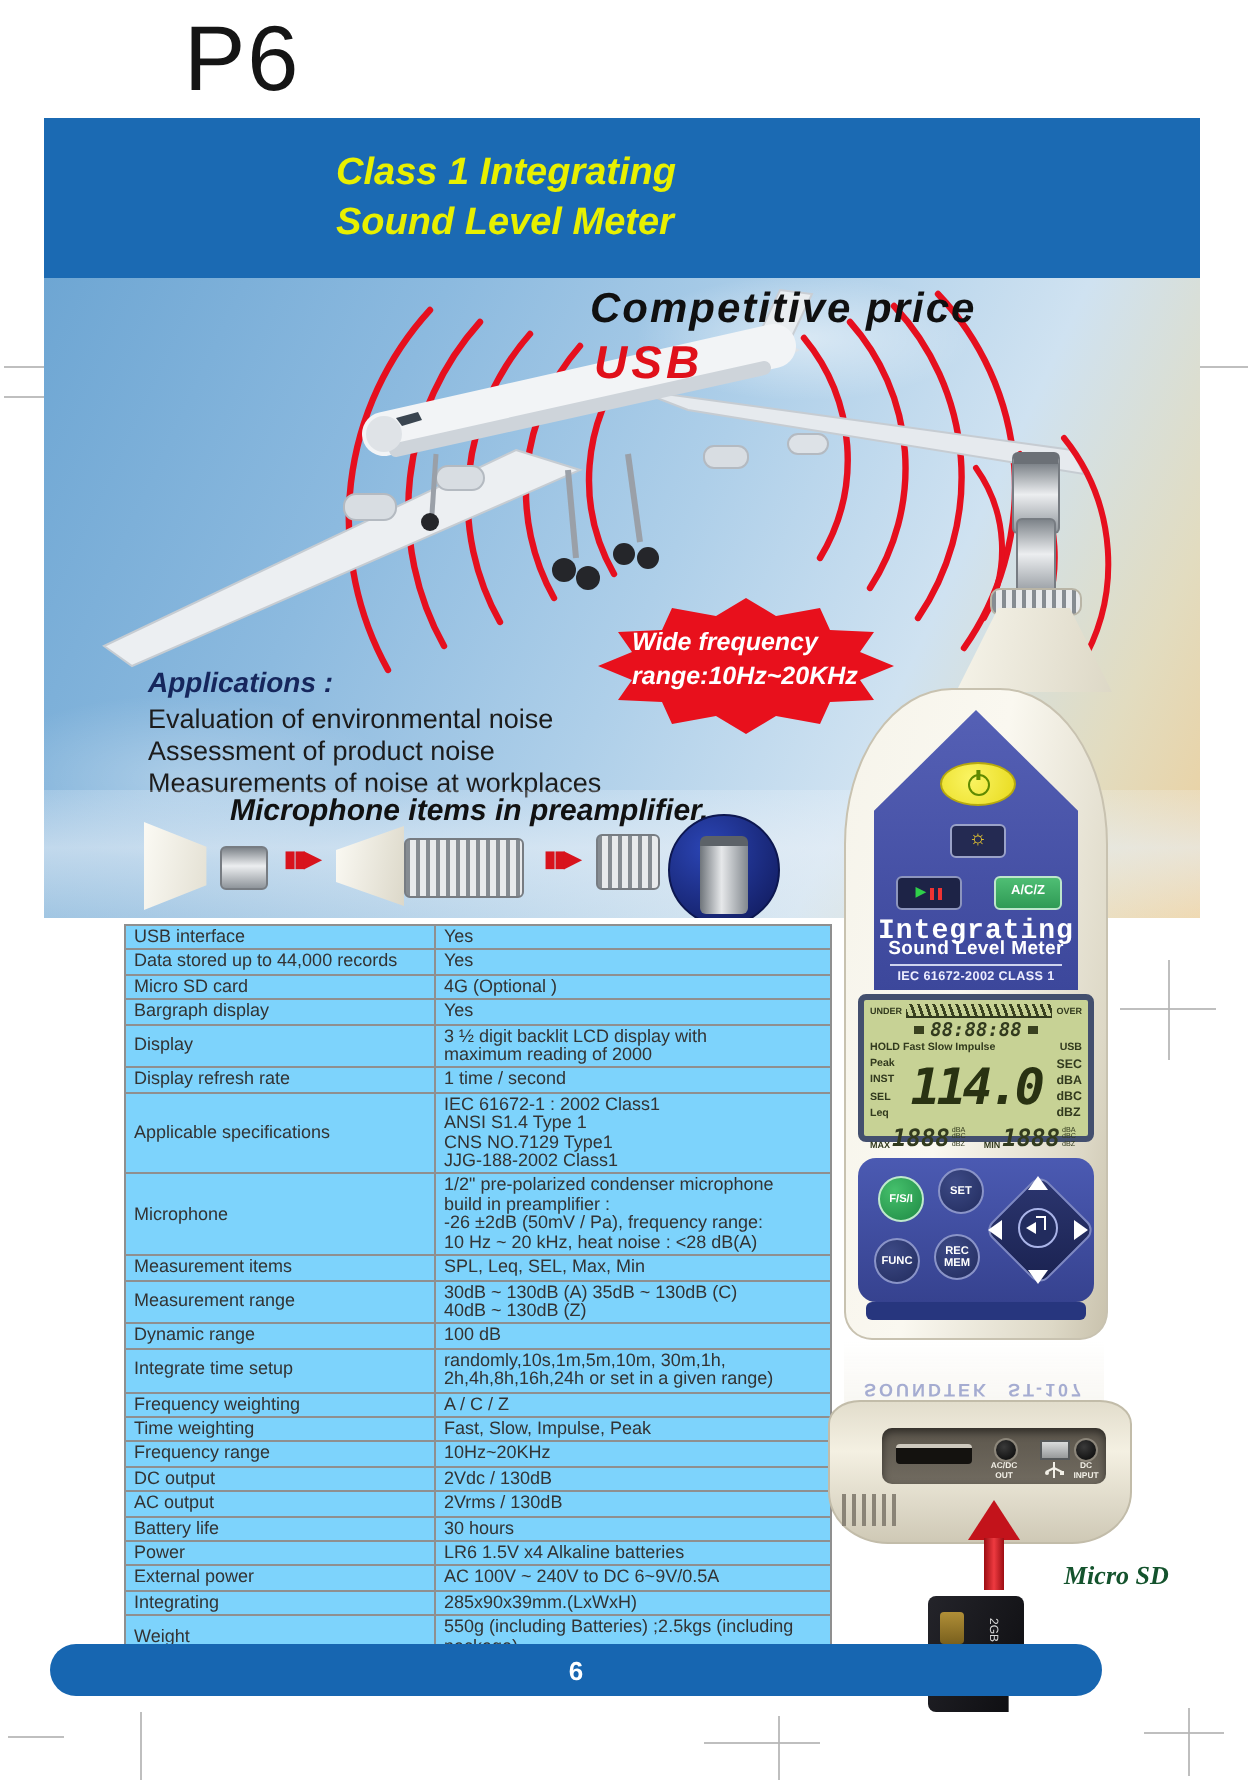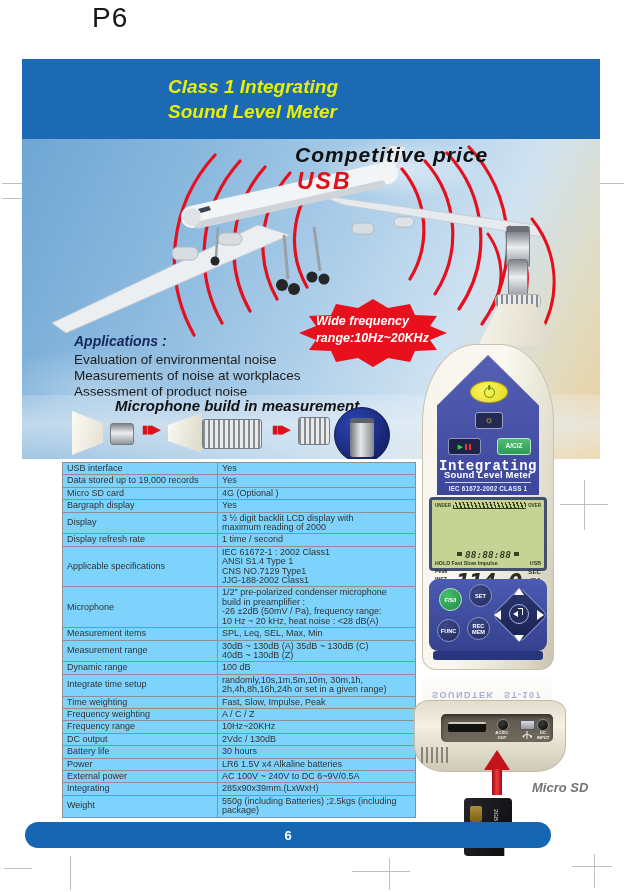--- a/index.html
+++ b/index.html
@@ -2,21 +2,21 @@
 <html><head>
 <meta charset="utf-8">
 <style>
   html,body{margin:0;padding:0;background:#e9e9e9;}
   #page{position:relative;width:626px;height:892px;background:#ffffff;overflow:hidden;
         font-family:"Liberation Sans",sans-serif;color:#111;}
   .abs{position:absolute;}
   .crop{position:absolute;background:#b4b4b4;opacity:.85;}
 
   
-  #corner-label{left:92px;top:2px;font-size:28px;letter-spacing:1px;color:#151515;}
+  #corner-label{left:92px;top:2px;font-size:46px;letter-spacing:1px;color:#151515;}
   #header{left:22px;top:59px;width:578px;height:80px;display:flex;}
   #header .red{width:194px;background:#b5121b;color:#fff;display:flex;flex-direction:column;justify-content:center;}
   #header .red .code{font-size:37px;font-weight:400;text-align:center;letter-spacing:1px;line-height:40px;}
   #header .red .stock{font-size:12.5px;text-align:right;padding-right:20px;margin-top:1px;}
   #header .blue{flex:1;background:#1b6ab3;display:flex;align-items:center;justify-content:center;}
   #header .blue .bt{font-size:19px;font-weight:bold;font-style:italic;color:#e8f000;line-height:25px;transform:translateX(-58px);}
 
   
   #hero{left:22px;top:139px;width:578px;height:320px;overflow:hidden;
     background:
@@ -80,21 +80,21 @@
   #pt1{top:103px;font-size:14px;letter-spacing:.5px;font-family:Liberation Mono, monospace;}
   #pt2{top:114px;font-size:9.5px;letter-spacing:.2px;}
   #pline{left:8px;top:127px;width:86px;height:1px;background:#cfd4ee;}
   #pt3{top:130px;font-size:6.3px;font-weight:bold;color:#eef;letter-spacing:.2px;}
 
   #lcd{left:6px;top:152px;width:118px;height:74px;background:#c7d295;border:3px solid #434f6e;border-radius:4px;
        box-sizing:border-box;padding:1px 3px;color:#323a1e;}
   #lcd .row1{display:flex;align-items:center;font-size:4.5px;font-weight:bold;height:8px;}
   #lcd .hatch{flex:1;height:6px;margin:0 2px;border-bottom:1px solid #323a1e;
       background:repeating-linear-gradient(70deg,#39411f 0 1.4px,transparent 1.4px 3.6px);}
-  #lcd .row2{display:flex;align-items:center;justify-content:center;height:12px;gap:3px;margin-top:39px;}
+  #lcd .row2{display:flex;align-items:center;justify-content:center;height:12px;gap:3px;}
   #lcd .clock{font-family:"DejaVu Sans Mono",monospace;font-weight:bold;font-style:italic;font-size:9.5px;}
   #lcd .chip{width:5px;height:4px;background:#39411f;}
   #lcd .row3{display:flex;justify-content:space-between;font-size:5.3px;font-weight:bold;height:7px;}
   #lcd .main{display:flex;height:33px;}
   #lcd .lstack{display:flex;flex-direction:column;justify-content:space-between;font-size:5.3px;font-weight:bold;padding:1px 0;}
   #lcd .val{flex:1;text-align:center;font-family:"DejaVu Sans Mono",monospace;font-weight:bold;font-style:italic;
             font-size:25px;line-height:32px;letter-spacing:-2px;color:#293212;}
   #lcd .rstack{display:flex;flex-direction:column;justify-content:space-between;font-size:6.2px;font-weight:bold;padding:1px 0;}
   #lcd .row5{display:flex;align-items:flex-end;height:14px;gap:1px;}
   #lcd .mm{font-size:4.5px;font-weight:bold;}
@@ -135,21 +135,21 @@
      background:repeating-linear-gradient(90deg,#8a8477 0 2px,rgba(0,0,0,0) 2px 5px);}
 
   #arrow-up{left:74px;top:528px;width:26px;height:46px;}
   #arrow-up .head{position:absolute;left:0;top:0;width:0;height:0;border-left:13px solid transparent;
       border-right:13px solid transparent;border-bottom:20px solid #c3131b;}
   #arrow-up .shaft{position:absolute;left:8px;top:19px;width:10px;height:26px;background:linear-gradient(90deg,#9c0d13,#ee3a40,#9c0d13);}
   #sd-card{left:54px;top:576px;width:48px;height:58px;background:linear-gradient(115deg,#24242a,#0d0d10);
      border-radius:4px;clip-path:polygon(0 0,100% 0,100% 62%,84% 70%,84% 100%,0 100%);}
   #sd-card .gb{position:absolute;left:26px;top:14px;color:#d8d8d8;font-size:6px;transform:rotate(90deg);}
   #sd-card .logo{position:absolute;left:6px;top:8px;width:12px;height:16px;background:linear-gradient(#c9a23a,#8a6c1d);border-radius:2px;opacity:.85;}
-  #microsd-label{left:122px;top:558px;font-size:13px;font-weight:bold;font-style:italic;color:#737373;}
+  #microsd-label{left:122px;top:558px;font-size:13px;font-weight:bold;font-style:italic;color:#14532d;font-family:Liberation Serif, serif;}
 
   
   #footer{left:25px;top:822px;width:526px;height:26px;background:#1766b1;border-radius:13px;z-index:5;
           display:flex;align-items:center;justify-content:center;color:#fff;font-size:13px;font-weight:bold;}
 </style>
 </head>
 <body>
 
 <div id="page">
 
@@ -238,26 +238,26 @@
       </svg>
       <div class="txt">
         <div>Wide frequency</div>
         <div>range:10Hz~20KHz</div>
       </div>
     </div>
 
     <div class="abs" id="apps">
       <div class="t">Applications :</div>
       <div class="l">Evaluation of environmental noise</div>
+      <div class="l">Assessment of product noise</div>
       <div class="l">Measurements of noise at workplaces</div>
-      <div class="l">Assessment of product noise</div>
     </div>
 
     <div class="abs" id="mic-strip">
-      <div class="abs" id="mic-caption">Microphone build in measurement.</div>
+      <div class="abs" id="mic-caption">Microphone items in preamplifier.</div>
 
       <div class="abs" style="left:50px;top:16px;width:64px;height:44px;">
         <div class="cone1"></div>
         <div class="metal" style="position:absolute;left:38px;top:12px;width:22px;height:20px;"></div>
       </div>
       <span class="flow-arrow" style="left:120px;top:28px;">▮▮▶</span>
 
       <div class="abs" style="left:146px;top:18px;width:96px;height:40px;">
         <div style="position:absolute;left:0;top:0;width:34px;height:40px;background:linear-gradient(100deg,#fbfaf4,#dcd8c9);clip-path:polygon(100% 0,0 30%,0 70%,100% 100%);"></div>
         <div class="metal ridged" style="position:absolute;left:34px;top:6px;width:58px;height:28px;"></div>
@@ -272,21 +272,21 @@
     </div>
   </div>
 
   <table class="abs" id="spec-table">
     <tbody>
         <tr>
           <td class="tl">USB interface</td>
           <td class="tv">Yes</td>
         </tr>
         <tr>
-          <td class="tl">Data stored up to 19,000 records</td>
+          <td class="tl">Data stored up to 44,000 records</td>
           <td class="tv">Yes</td>
         </tr>
         <tr>
           <td class="tl">Micro SD card</td>
           <td class="tv">4G (Optional )</td>
         </tr>
         <tr>
           <td class="tl">Bargraph display</td>
           <td class="tv">Yes</td>
         </tr>
@@ -325,34 +325,38 @@
         <tr>
           <td class="tl">Dynamic range</td>
           <td class="tv">100 dB</td>
         </tr>
         <tr>
           <td class="tl">Integrate time setup</td>
           <td class="tv">randomly,10s,1m,5m,10m, 30m,1h,
 2h,4h,8h,16h,24h or set in a given range)</td>
         </tr>
         <tr>
+          <td class="tl">Frequency weighting</td>
+          <td class="tv">A / C / Z</td>
+        </tr>
+        <tr>
           <td class="tl">Time weighting</td>
           <td class="tv">Fast, Slow, Impulse, Peak</td>
         </tr>
         <tr>
-          <td class="tl">Frequency weighting</td>
-          <td class="tv">A / C / Z</td>
-        </tr>
-        <tr>
           <td class="tl">Frequency range</td>
           <td class="tv">10Hz~20KHz</td>
         </tr>
         <tr>
           <td class="tl">DC output</td>
           <td class="tv">2Vdc / 130dB</td>
+        </tr>
+        <tr>
+          <td class="tl">AC output</td>
+          <td class="tv">2Vrms / 130dB</td>
         </tr>
         <tr>
           <td class="tl">Battery life</td>
           <td class="tv">30 hours</td>
         </tr>
         <tr>
           <td class="tl">Power</td>
           <td class="tv">LR6 1.5V x4 Alkaline batteries</td>
         </tr>
         <tr>

